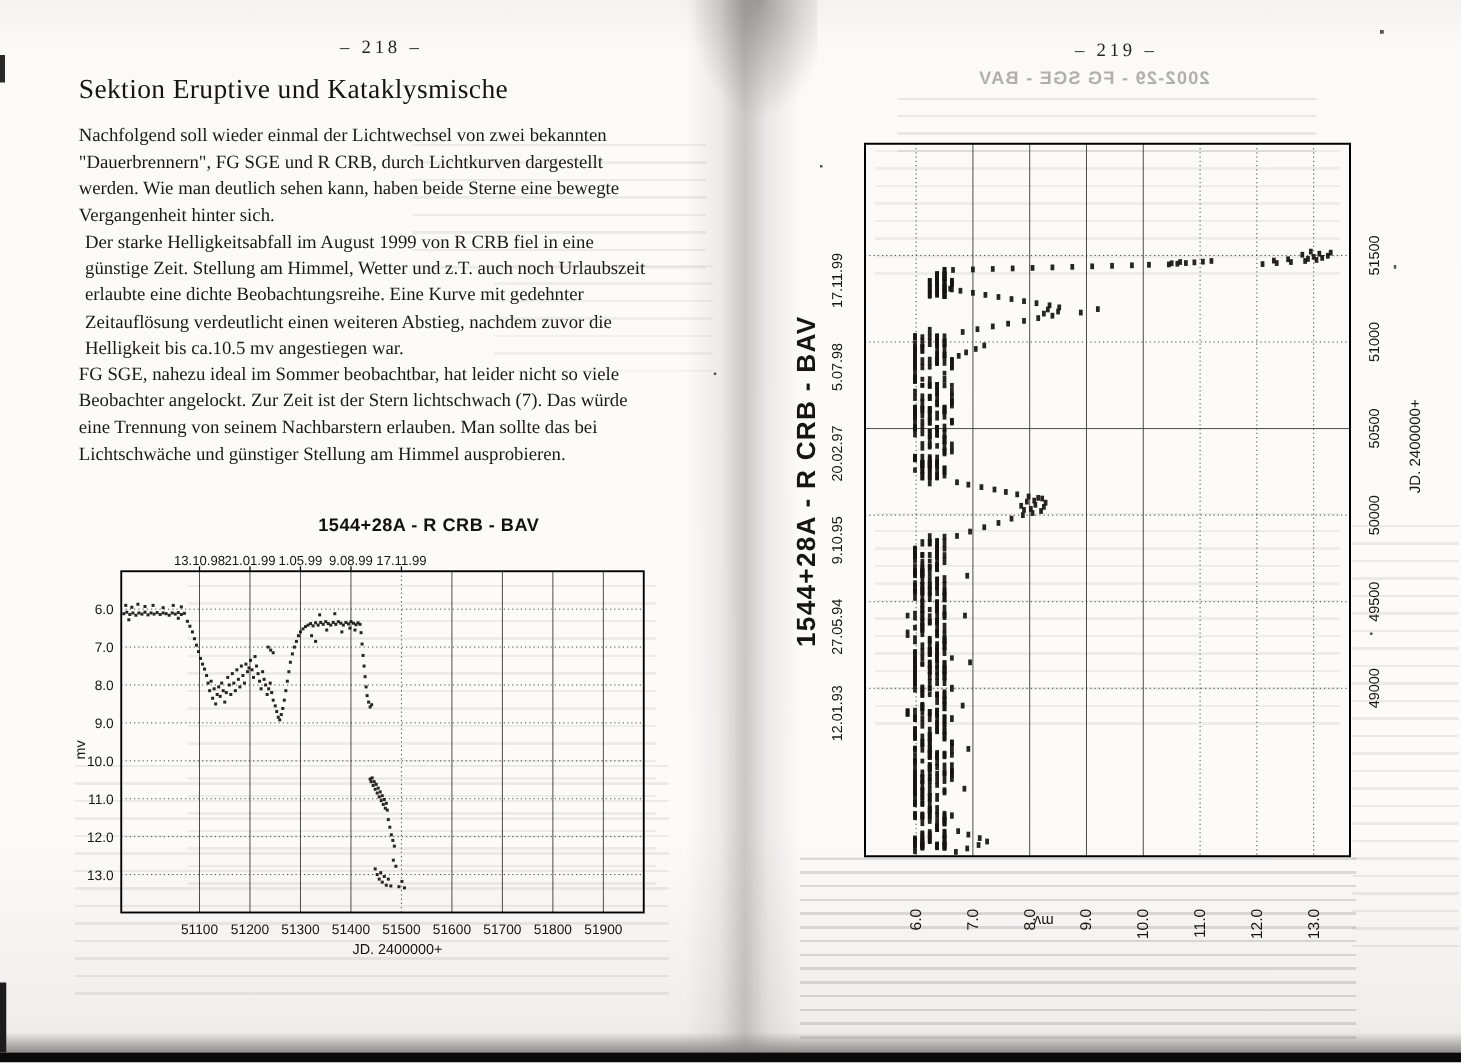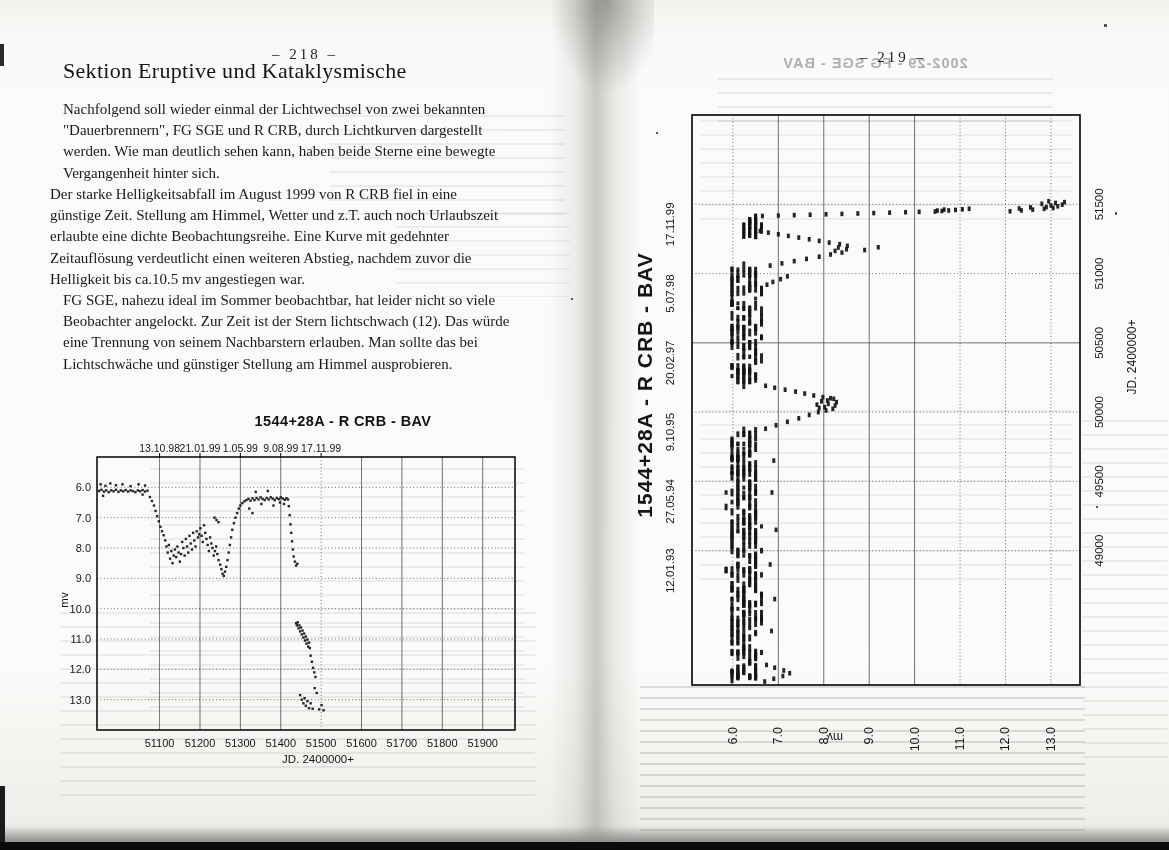--- a/index.html
+++ b/index.html
@@ -1,20 +1,20 @@
 <!DOCTYPE html>
 <html><head>
 <meta charset="utf-8">
 <style>
   html,body{margin:0;padding:0;background:#d8d7d4;}
   .scan{position:relative;width:1169px;height:850px;overflow:hidden;
         background:linear-gradient(180deg,#f3f2ef 0,#fbfaf8 40px,#fcfbf9 78%,#efeeeb 96%,#e3e2df 100%);
         font-family:"Liberation Serif",serif;color:#1b1b1b;}
   .abs{position:absolute;}
-  .pagenum{font-size:15px;letter-spacing:3px;color:#222;margin-top:16px;}
+  .pagenum{font-size:15px;letter-spacing:3px;color:#222;}
   .heading{font-size:22px;letter-spacing:.3px;color:#151515;}
   .body-par{font-size:15px;line-height:21.2px;white-space:pre-line;color:#191919;width:520px;}
   .chart-title{font-family:"Liberation Sans",sans-serif;font-weight:bold;font-size:14.5px;
                letter-spacing:.4px;color:#111;text-align:center;}
   svg text{font-family:"Liberation Sans",sans-serif;fill:#151515;}
   .gutter{left:548px;top:0;width:92px;height:850px;
           background:linear-gradient(90deg,rgba(0,0,0,0) 0,rgba(105,100,95,.10) 30%,rgba(95,92,88,.32) 52%,rgba(110,106,100,.12) 72%,rgba(0,0,0,0) 100%);}
   .gutter-top{left:550px;top:0;width:104px;height:95px;
           background:radial-gradient(ellipse at 55% 0,rgba(85,83,80,.45),rgba(0,0,0,0) 70%);}
   .ghost{background:repeating-linear-gradient(180deg,rgba(70,70,70,.17) 0,rgba(70,70,70,.17) 2px,rgba(0,0,0,0) 2px,rgba(0,0,0,0) 14px);
@@ -44,27 +44,27 @@
   <div class="abs ghost dense" style="left:640px;top:686px;width:445px;height:148px;opacity:.8"></div>
   <div class="abs ghost" style="left:1082px;top:420px;width:85px;height:340px;opacity:.55"></div>
   <div class="abs ghost-title" style="left:760px;top:55px;width:230px;height:20px">2002-29 - FG SGE - BAV</div>
 
   <div class="abs pagenum" style="left:245px;top:30px;width:120px;text-align:center">–  218  –</div>
   <div class="abs heading" style="left:63px;top:58px;width:480px">Sektion Eruptive und Kataklysmische</div>
   <div class="abs body-par" style="left:63px;top:99px">Nachfolgend soll wieder einmal der Lichtwechsel von zwei bekannten
 "Dauerbrennern", FG SGE und R CRB, durch Lichtkurven dargestellt
 werden. Wie man deutlich sehen kann, haben beide Sterne eine bewegte
 Vergangenheit hinter sich.</div>
-  <div class="abs body-par" style="left:50px;top:184px">Der starke Helligkeitsabfall  im August 1999 von R CRB fiel in eine
+  <div class="abs body-par" style="left:68px;top:184px">Der starke Helligkeitsabfall  im August 1999 von R CRB fiel in eine
 günstige Zeit. Stellung am Himmel, Wetter und z.T. auch noch Urlaubszeit
 erlaubte eine dichte Beobachtungsreihe. Eine Kurve mit gedehnter
 Zeitauflösung verdeutlicht einen weiteren Abstieg, nachdem zuvor die
 Helligkeit bis ca.10.5 mv angestiegen war.</div>
   <div class="abs body-par" style="left:63px;top:290px">FG SGE, nahezu ideal im Sommer beobachtbar, hat leider nicht so viele
-Beobachter angelockt. Zur Zeit ist der Stern lichtschwach (12). Das würde
+Beobachter angelockt. Zur Zeit ist der Stern lichtschwach (7). Das würde
 eine Trennung von seinem Nachbarstern erlauben. Man sollte das bei
 Lichtschwäche und günstiger Stellung am Himmel ausprobieren.</div>
 
   <div class="abs chart-title" style="left:103px;top:413px;width:480px">1544+28A - R CRB - BAV</div>
   <svg id="chart-left" class="abs" style="left:60px;top:400px" width="480" height="375">
       <line x1="99.59903381642512" x2="99.59903381642512" y1="57" y2="330" stroke="#3a3a3a" stroke-width="0.8" opacity="0.9"></line>
       <line x1="139.9855072463768" x2="139.9855072463768" y1="57" y2="330" stroke="#3a3a3a" stroke-width="0.8" opacity="0.9"></line>
       <line x1="180.37198067632852" x2="180.37198067632852" y1="57" y2="330" stroke="#3a3a3a" stroke-width="0.8" opacity="0.9"></line>
       <line x1="220.7584541062802" x2="220.7584541062802" y1="57" y2="330" stroke="#3a3a3a" stroke-width="0.8" opacity="0.9"></line>
       <line x1="261.1449275362319" x2="261.1449275362319" y1="57" y2="330" stroke="#2e2e2e" stroke-width="0.8" stroke-dasharray="1,2.4" opacity="0.85"></line>

